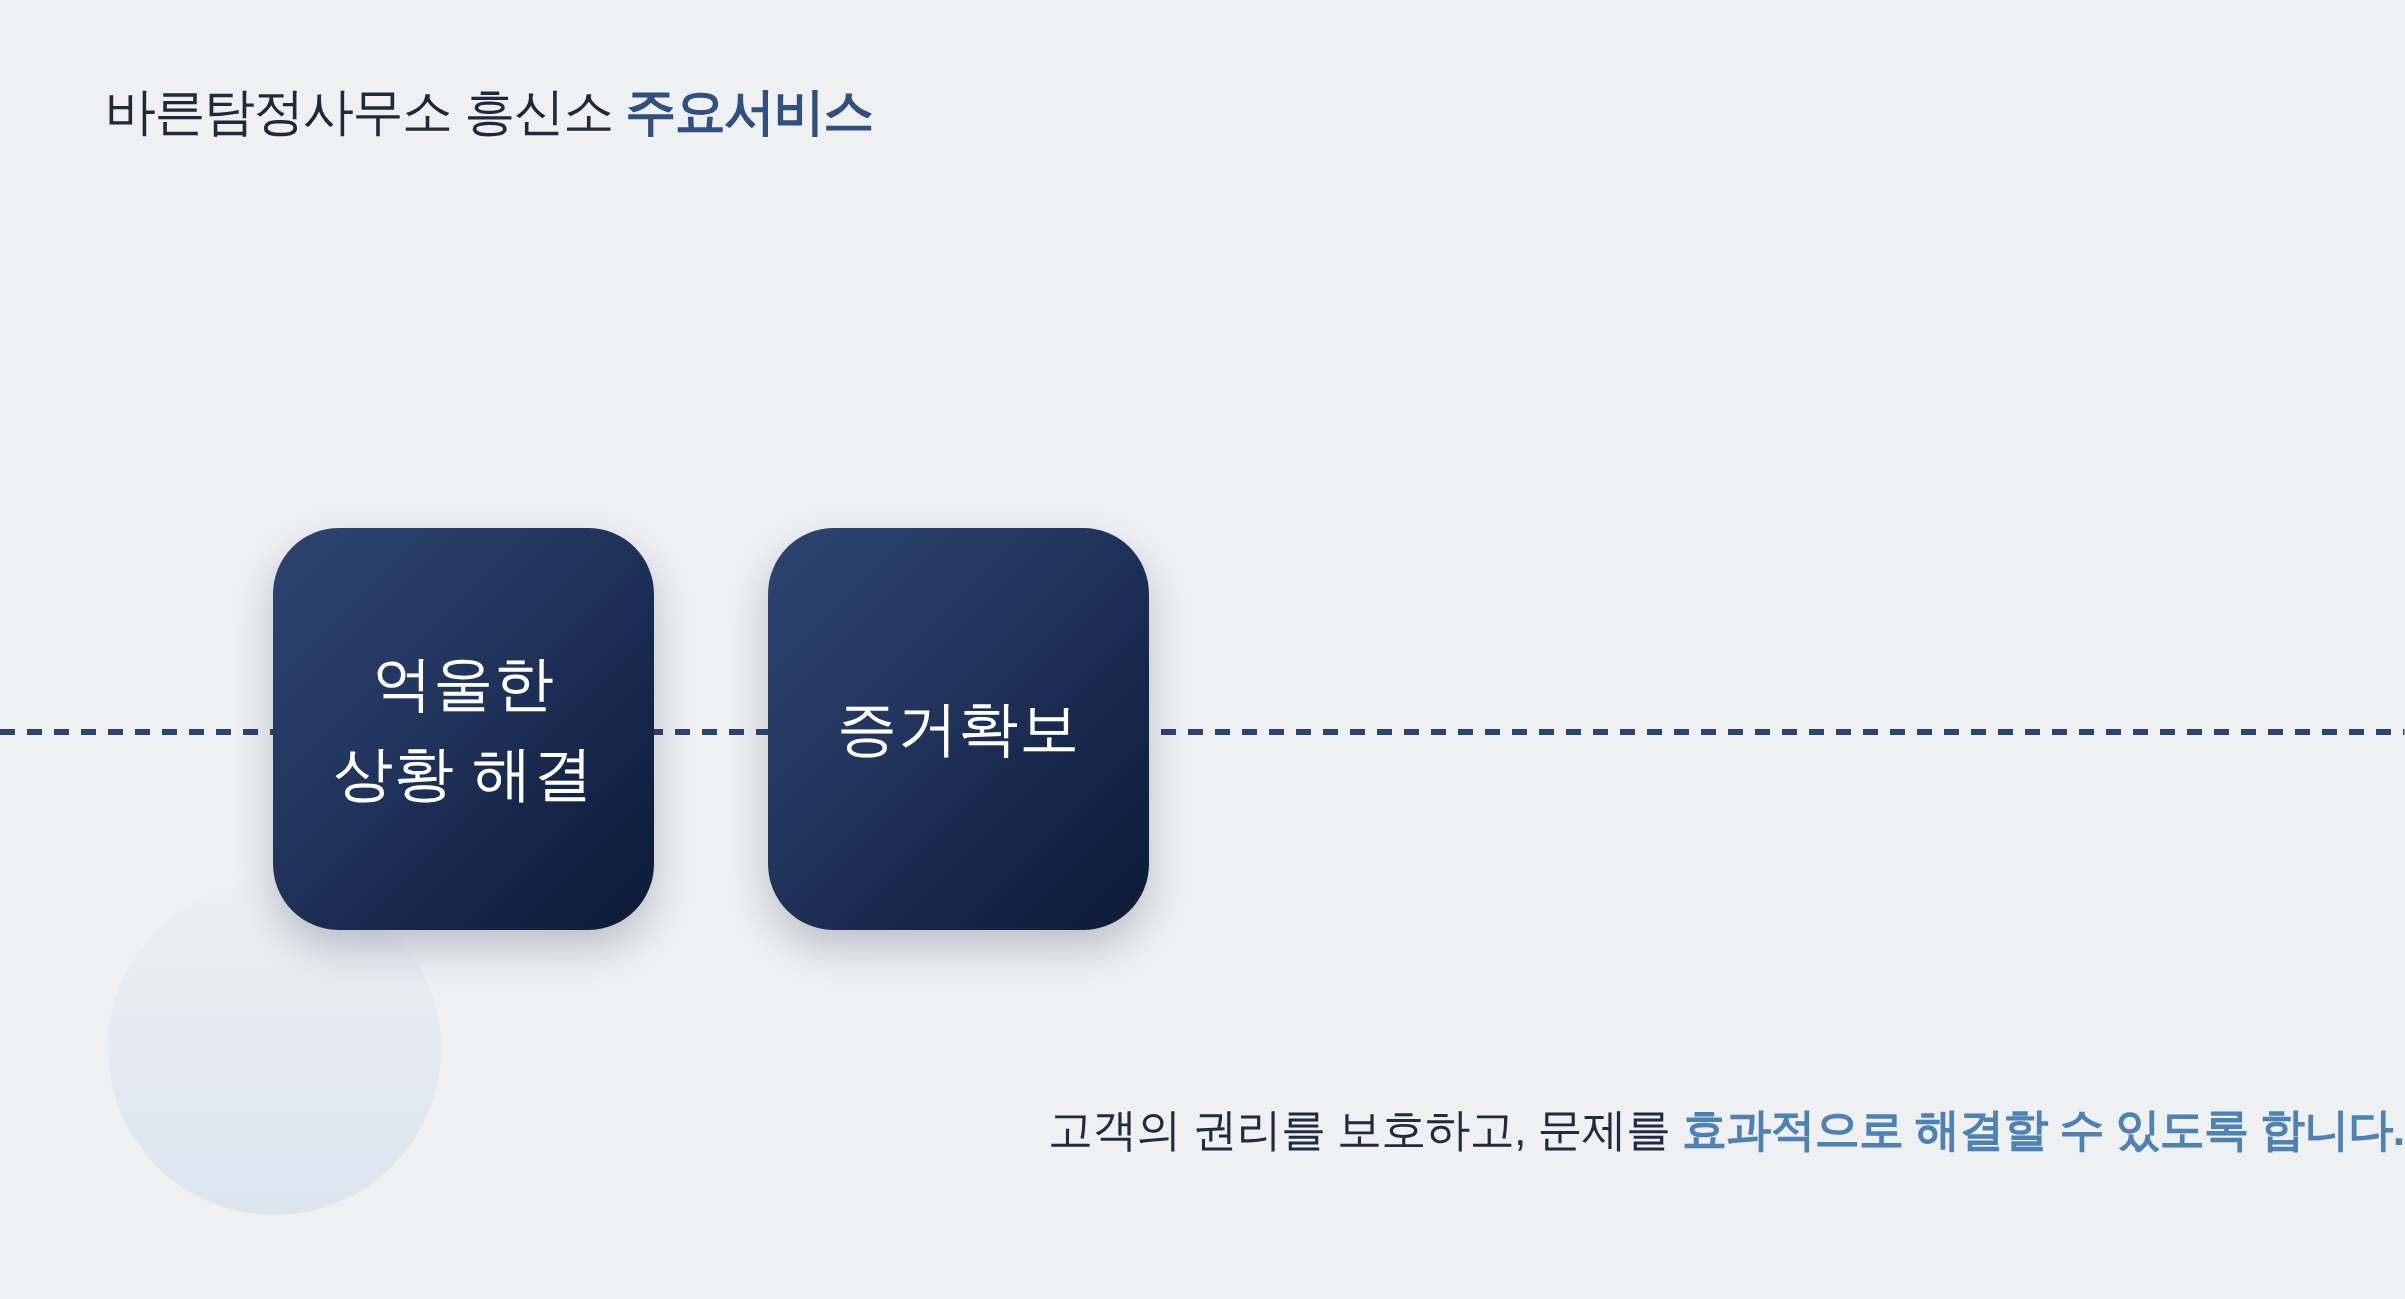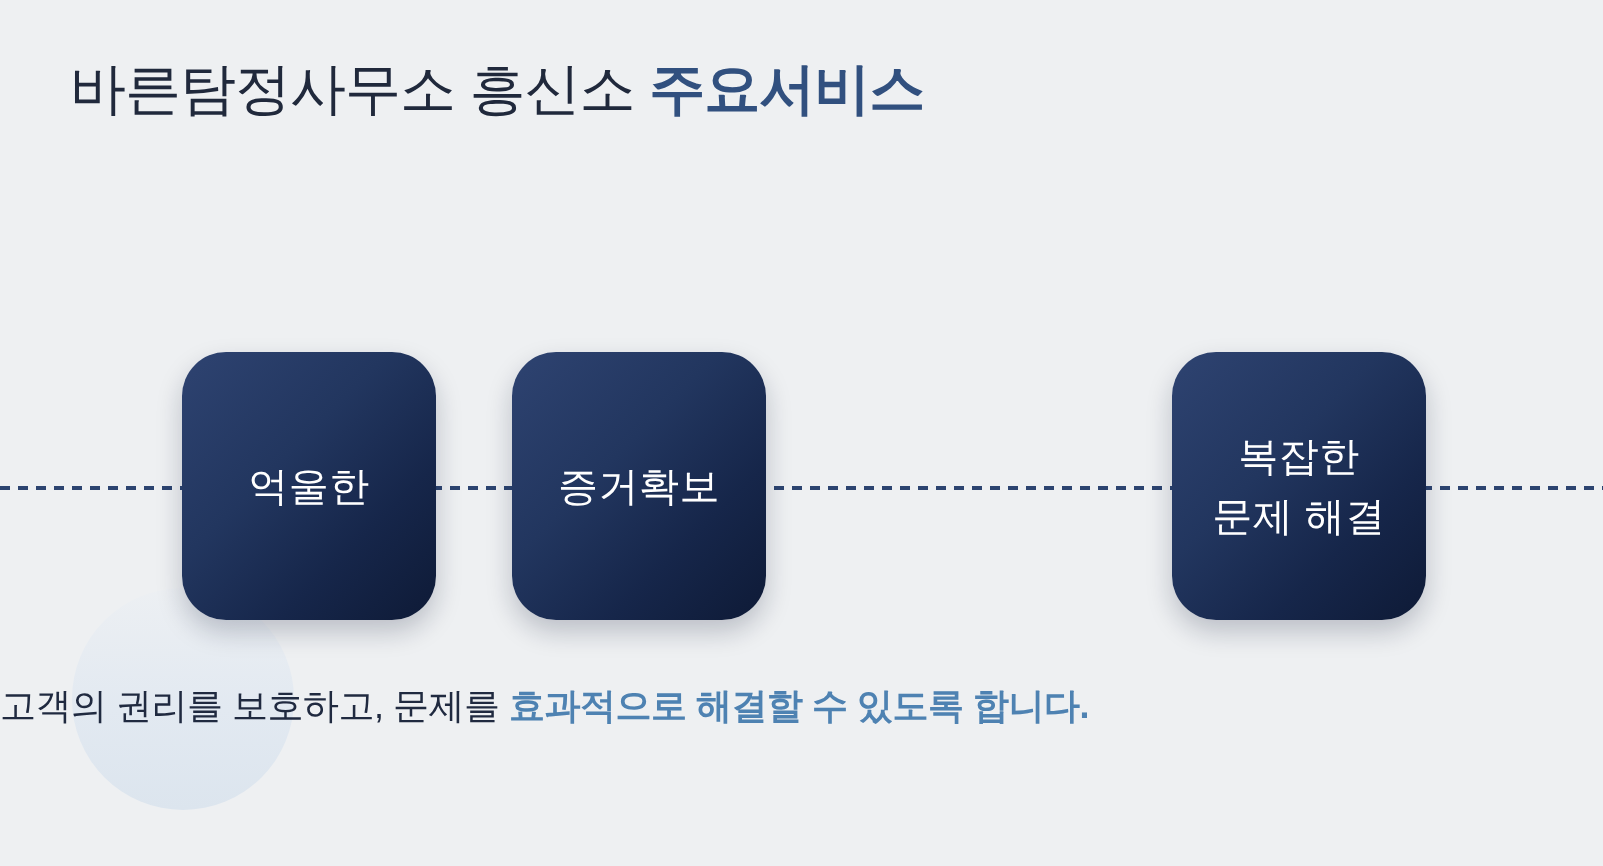--- a/index.html
+++ b/index.html
@@ -9,21 +9,21 @@
     background: #eef0f2;
     font-family: "Liberation Sans", sans-serif;
     overflow: hidden;
   }
 
   
   .title {
     position: absolute;
     left: 70px;
     top: 52px;
-    font-size: 56px;
+    font-size: 34px;
     letter-spacing: -1px;
     white-space: nowrap;
   }
   .title .t-normal { font-weight: 500; color: #20293c; }
   .title .t-strong { font-weight: 800; color: #31507f; }
 
   
   .decor-circle {
     position: absolute;
     left: 72px;
@@ -69,24 +69,24 @@
   }
   .card-1 { left: 182px; }
   .card-2 { left: 512px; text-align: center; }
   .card-3 { left: 842px; }
   .card-4 { left: 1172px; }
 
   
   .footer {
     position: absolute;
     left: 0;
-    top: 678px;
+    top: 726px;
     width: 1603px;
-    text-align: left;
-    font-size: 36px;
+    text-align: right;
+    font-size: 30px;
     line-height: 55px;
     color: #202a40;
     font-weight: 500;
     letter-spacing: -0.5px;
     z-index: 2;
     white-space: nowrap;
   }
   .footer .hl-blue   { color: #4e82b2; font-weight: 700; }
   .footer .hl-mid    { color: #41749f; font-weight: 700; }
   .footer .hl-light  { color: #85add2; font-weight: 700; }
@@ -98,28 +98,25 @@
   <span class="t-normal">바른탐정사무소 흥신소 </span><span class="t-strong">주요서비스</span>
 </h1>
 
 <div class="decor-circle"></div>
 
 <div class="dash-line"></div>
 
 <div class="cards">
   <div class="card card-1">
     <span>억울한</span>
+    <span>상황 해결</span>
   </div>
   <div class="card card-2">
     <span>증거확보</span>
     <span></span>
-  </div>
-  <div class="card card-4">
-    <span>복잡한</span>
-    <span>문제 해결</span>
   </div>
 </div>
 
 <div class="footer">
   <div>
     <span>고객의 권리를 보호하고, 문제를 </span><span class="hl-blue">효과적으로 해결할 수 있도록 합니다.</span>
   </div>
 </div>
 
 </body></html>

